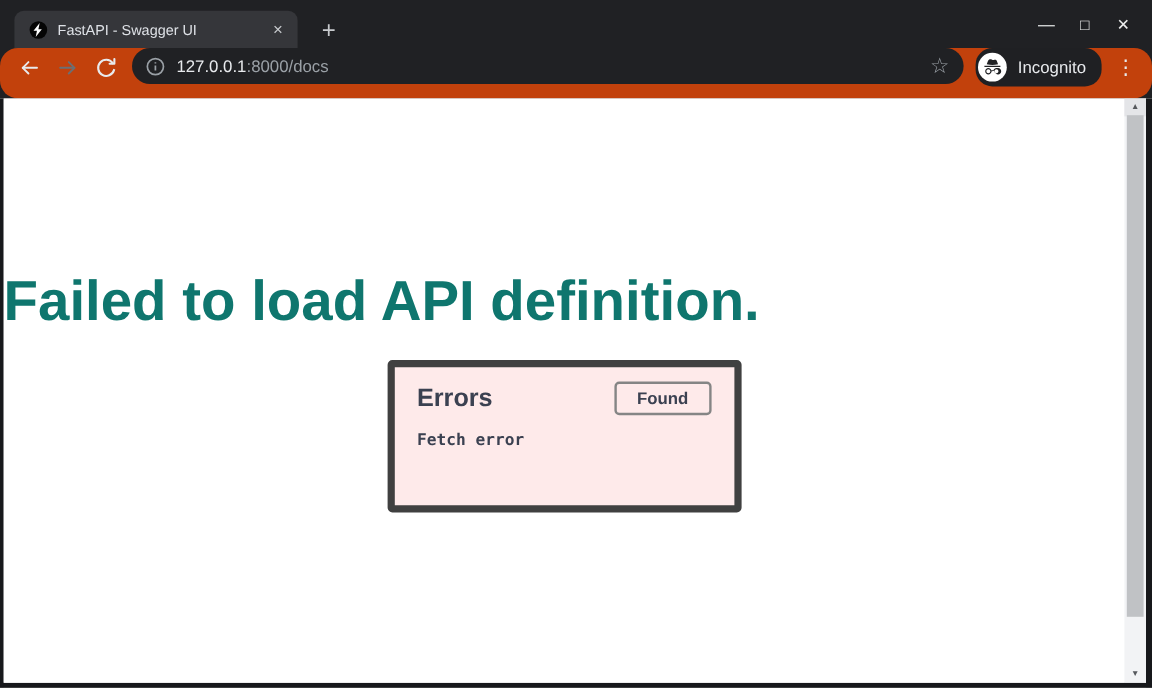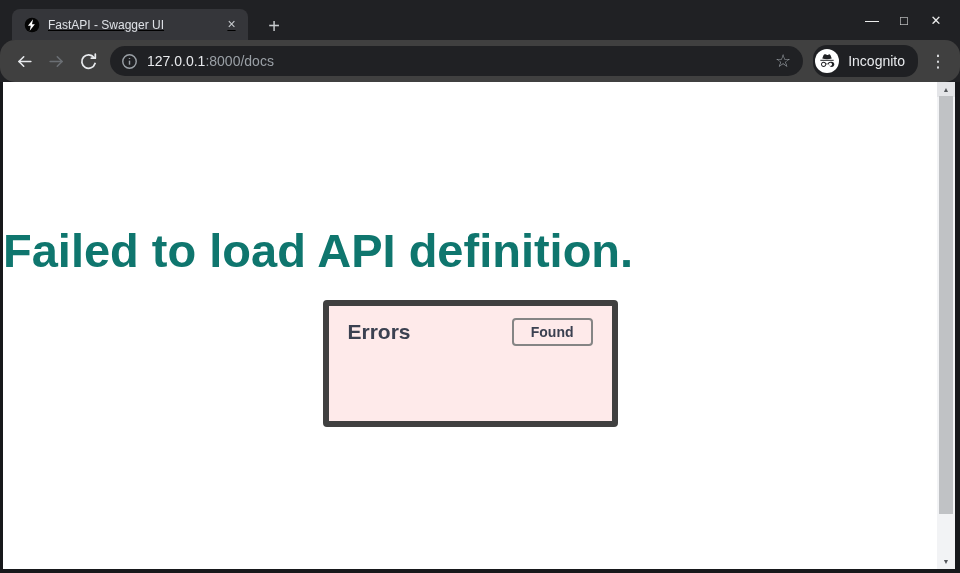--- a/index.html
+++ b/index.html
@@ -17,21 +17,21 @@
   .tabstrip {
     position: absolute; top: 0; left: 0; right: 0; height: 40px;
     background: #202124;
   }
   .tab {
     position: absolute; left: 12px; top: 9px;
     width: 236px; height: 31px;
     background: #35363a;
     border-radius: 8px 8px 0 0;
     display: flex; align-items: center;
-    padding: 0 8px 0 12px; gap: 8px; text-decoration: underline;
+    padding: 0 8px 0 12px; gap: 8px;
   }
   .favicon { width: 16px; height: 16px; flex: 0 0 auto; display: block; }
   .tab-title {
     flex: 1; color: #dee1e6; font-size: 12px;
     white-space: nowrap; overflow: hidden;
   }
   .tab-close {
     width: 17px; height: 17px; line-height: 16px; text-align: center;
     color: #c7cacd; font-size: 14px; border-radius: 50%; cursor: default;
   }
@@ -48,22 +48,22 @@
   .win-btn {
     width: 32px; height: 40px; display: flex;
     align-items: center; justify-content: center;
     color: #eceded; font-size: 13px;
   }
   .win-btn.min { font-size: 14px; }
 
   
   .toolbar {
     position: absolute; top: 40px; left: 0; right: 0; height: 42px;
-    background: #404040;
-    display: flex; align-items: center;
+    background: #c2410c;
+    display: flex; 
     padding: 0 10px 0 8px;
     border-radius: 15px;
   }
   .nav-btn {
     width: 32px; height: 32px; border-radius: 50%;
     display: flex; align-items: center; justify-content: center;
     flex: 0 0 auto;
   }
   .nav-btn svg { width: 19px; height: 19px; display: block; }
   .omnibox {
@@ -234,20 +234,21 @@
   <div class="page">
     <div class="swagger-area">
       <div class="fail-heading">Failed to load API definition.</div>
 
       <div class="errors-box">
         <div class="errors-head">
           <span class="errors-title">Errors</span>
           <button class="hide-btn">Found</button>
         </div>
         <div class="error-entry">
+          <div class="error-name">Fetch error</div>
         </div>
       </div>
     </div>
 
     <div class="scrollbar">
       <div class="sb-arrow up">▲</div>
       <div class="sb-thumb"></div>
       <div class="sb-arrow down">▼</div>
     </div>
   </div>

